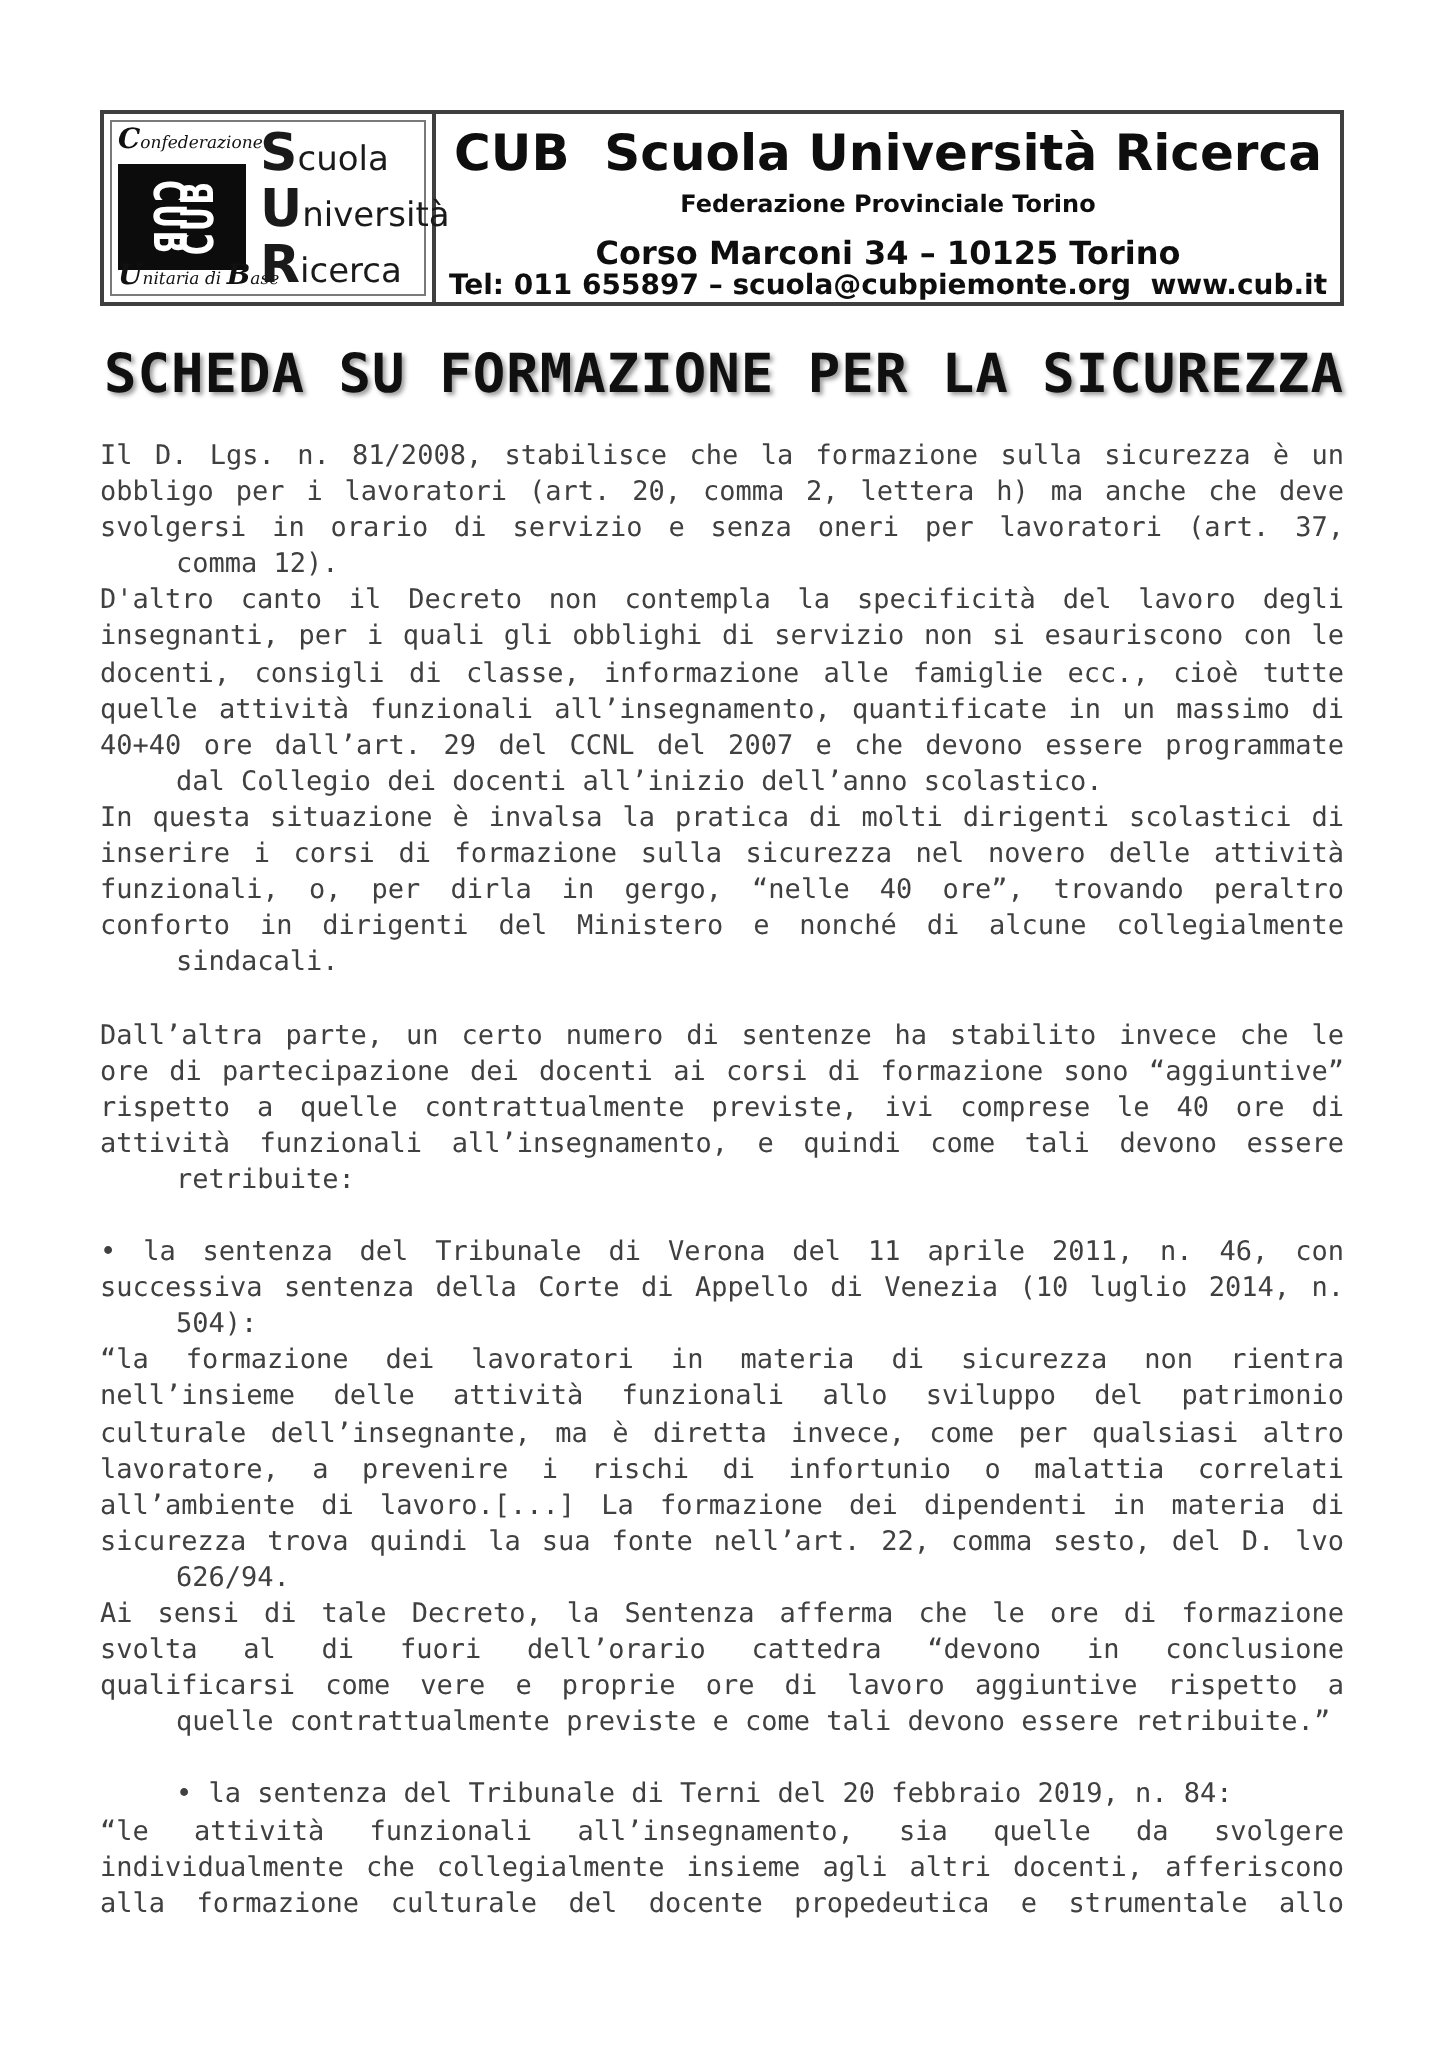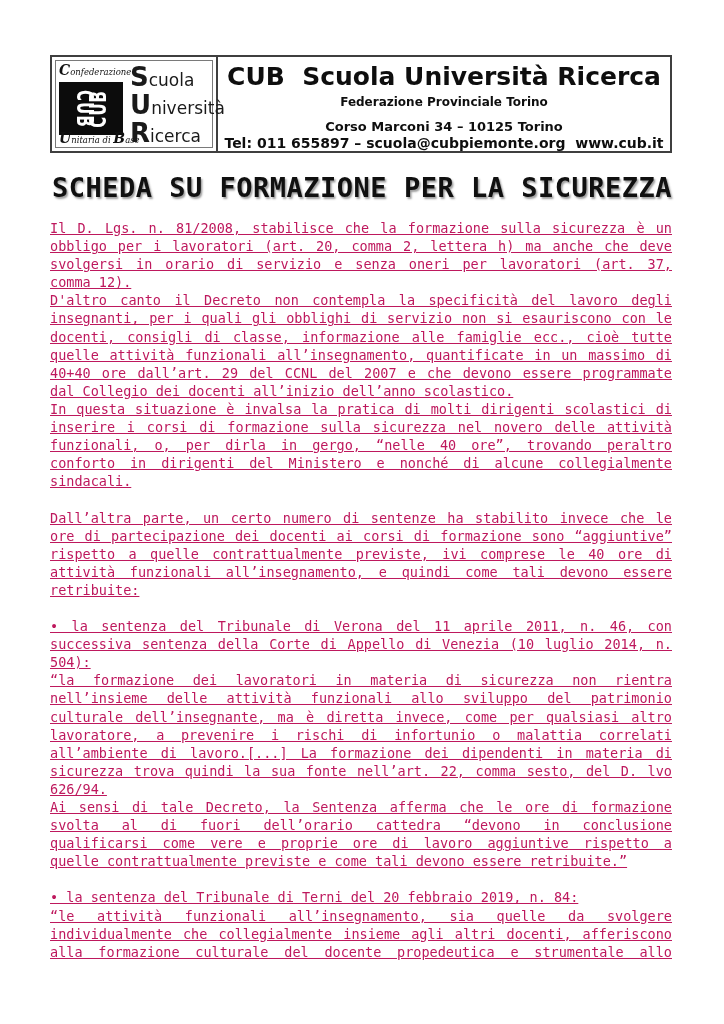--- a/index.html
+++ b/index.html
@@ -42,37 +42,37 @@
   .sur-line { height:28px; display:flex; align-items:baseline; white-space:pre; color:#1a1a1a; }
   .sur-initial { font-family:"DejaVu Sans", sans-serif; font-weight:bold; font-size:26px; }
   .sur-rest { font-family:"DejaVu Sans", sans-serif; font-weight:normal; font-size:17px; }
 
   .head-cell {
     flex:1; text-align:center; padding-top:5px; color:#0e0e0e;
     font-family:"DejaVu Sans", sans-serif; font-weight:bold;
   }
   .head-line1 { font-size:25px; line-height:29px; white-space:pre; }
   .head-line2 { font-size:12px; line-height:22px; }
-  .head-line3 { font-size:13px; line-height:16px; margin-top:6px; }
+  .head-line3 { font-size:16px; line-height:16px; margin-top:6px; }
   .head-line4 { font-size:14px; line-height:16px; white-space:pre; }
 
   
   .doc-title {
     margin-top:17px; text-align:center;
     font-family:"DejaVu Sans Mono", monospace; font-weight:bold; font-size:27px; line-height:32px;
     color:#101010; text-shadow:1.5px 1.5px 2px rgba(40,40,40,0.45);
     letter-spacing:0.5px;
   }
   .doc-body {
     margin:15px 50px 0 50px; width:622px;
-    font-size:13.5px; line-height:18.1px; color:#be185d;text-decoration:underline;
+    font-size:13.5px; line-height:18.1px; color:#404040;
   }
   .spacer { height:18.1px; }
   .line { text-align:justify; text-align-last:justify; }
-  .line.end { text-align-last:left; }
+  .line.end { text-align-last:left;margin-left:38px; }
 </style>
 </head>
 <body>
 
 <div class="page">
 
   <div class="header-box">
 
     <div class="logo-cell">
       <div class="logo-inner">

